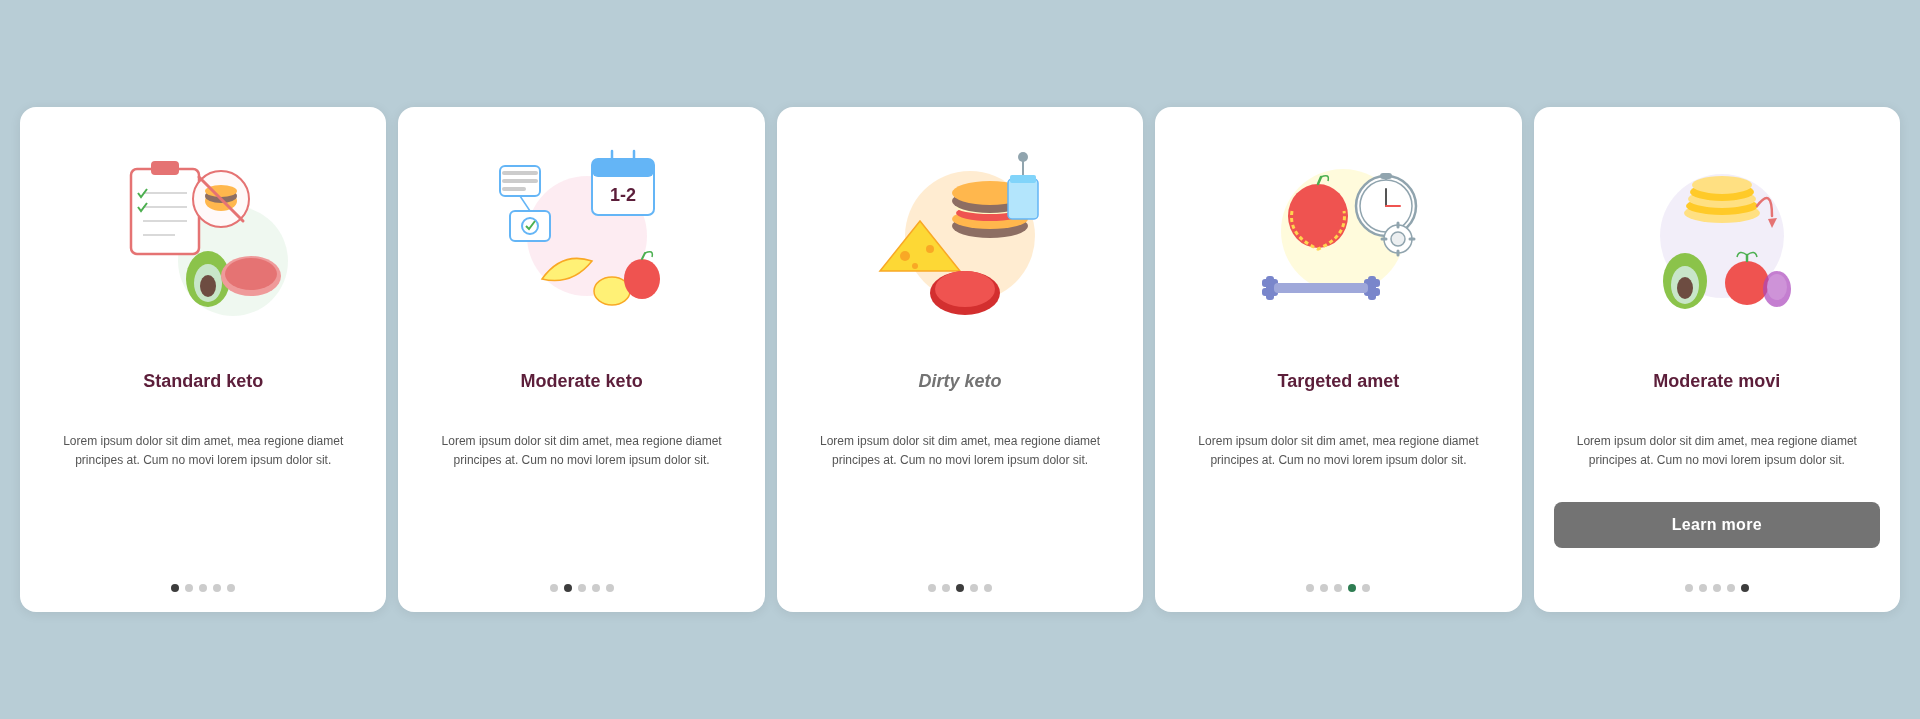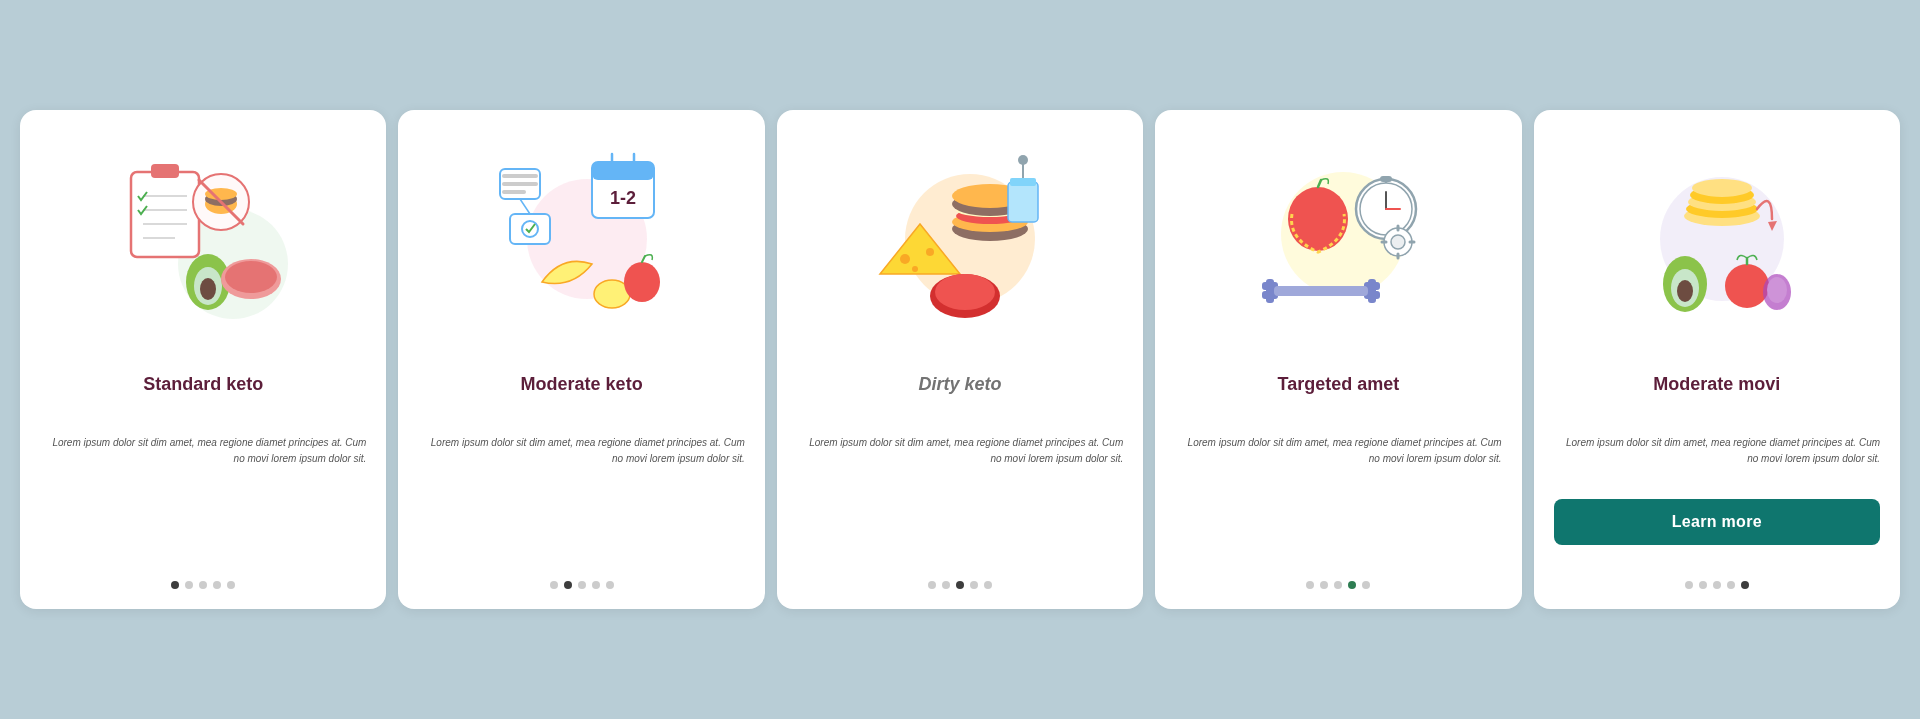--- a/index.html
+++ b/index.html
@@ -47,27 +47,26 @@
 
     .card-title {
       font-size: 18px;
       font-weight: 700;
       color: #5c1e3a;
       margin-bottom: 20px;
       text-align: center;
     }
 
     .card-body {
-      font-size: 10px;
+      font-size: 12px;
       color: #555;
       line-height: 1.6;
-      text-align: right;
+      text-align: center;
       flex: 1;
       width: 100%;
-      font-style: italic;
     }
 
     .card-dots {
       display: flex;
       gap: 6px;
       margin-top: 16px;
       align-items: center;
     }
 
     .dot {
@@ -79,21 +78,21 @@
 
     .dot.active {
       background: #3d3d3d;
     }
 
     .dot.active-green {
       background: #2e7d52;
     }
 
     .learn-more-btn {
-      background: #0f766e;
+      background: #737373;
       color: #fff;
       border: none;
       border-radius: 8px;
       padding: 14px 48px;
       font-size: 16px;
       font-weight: 600;
       cursor: pointer;
       width: 100%;
       margin-top: 12px;
       letter-spacing: 0.3px;

